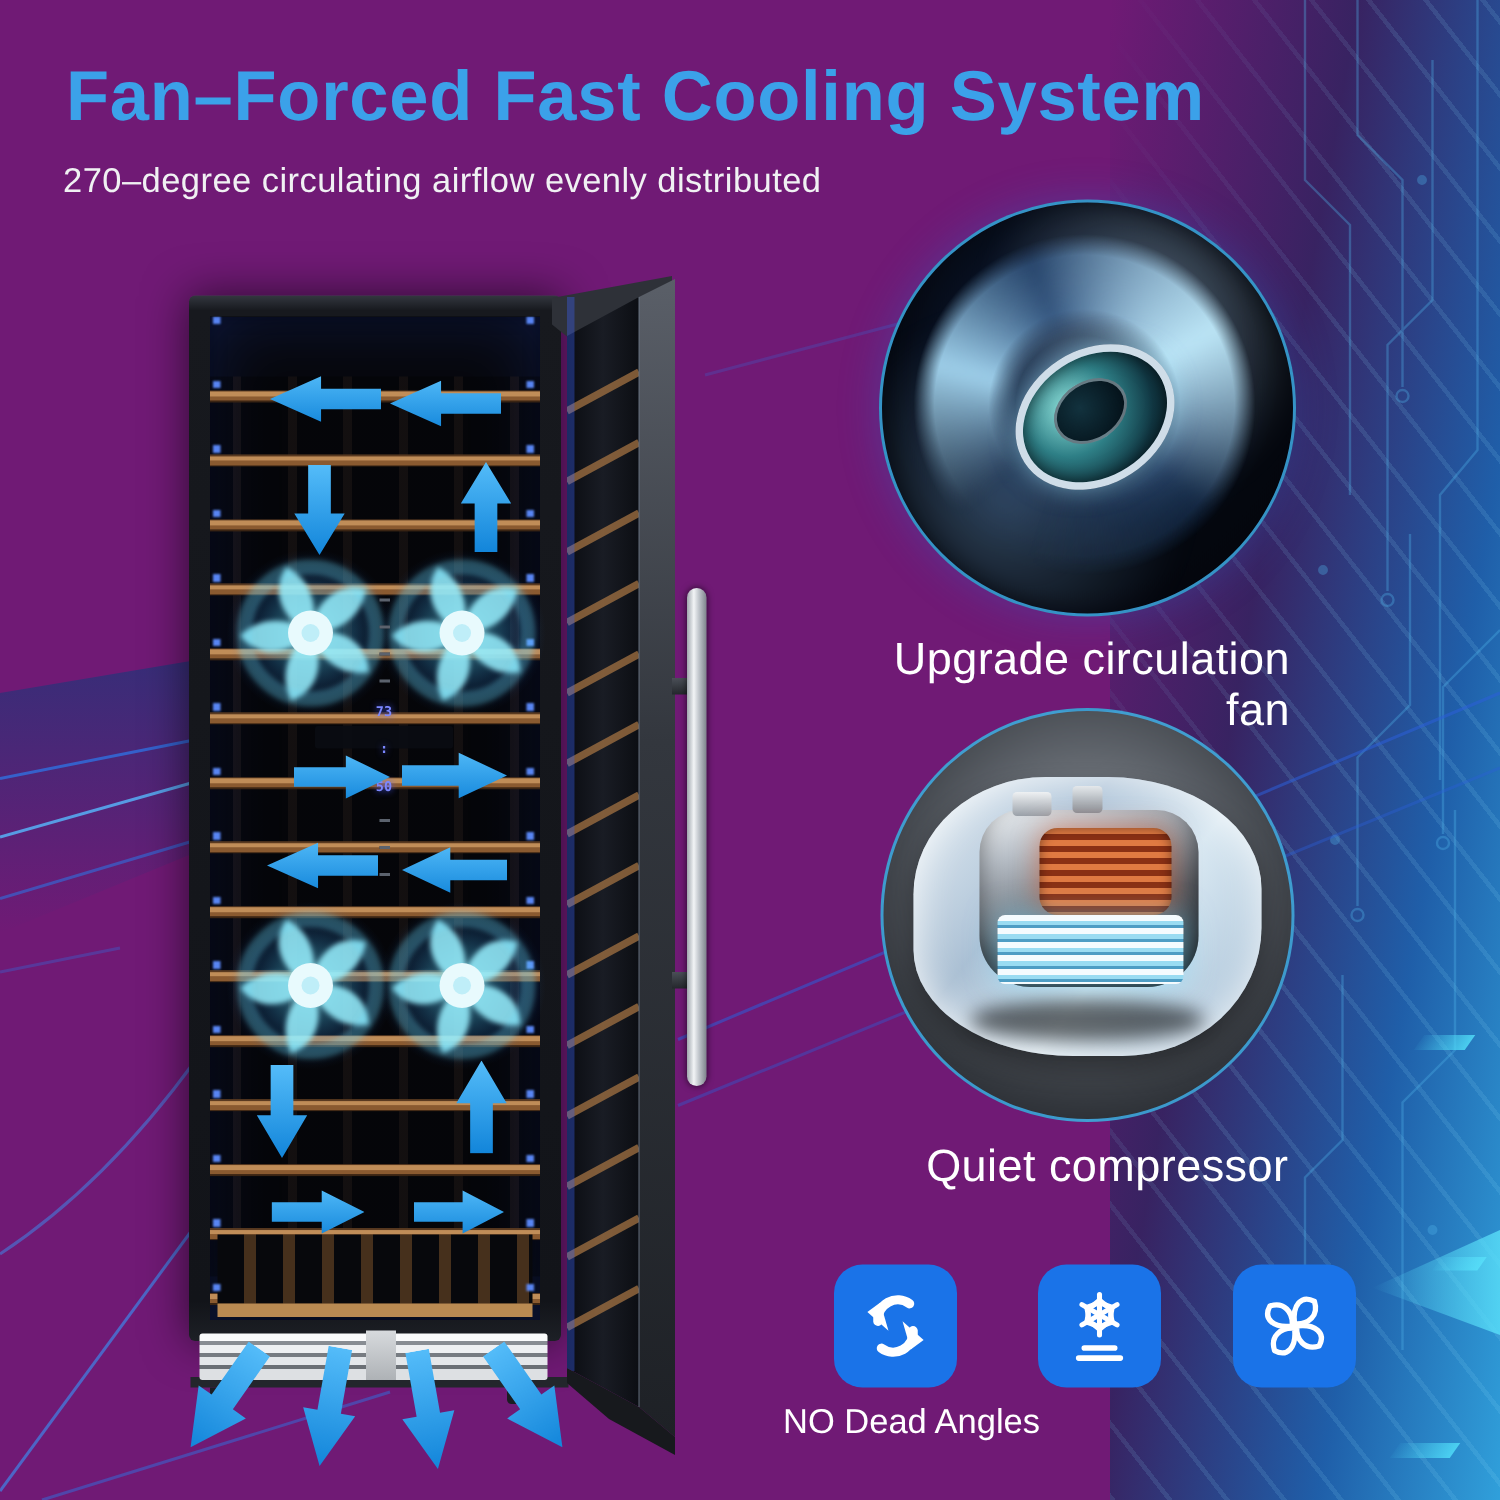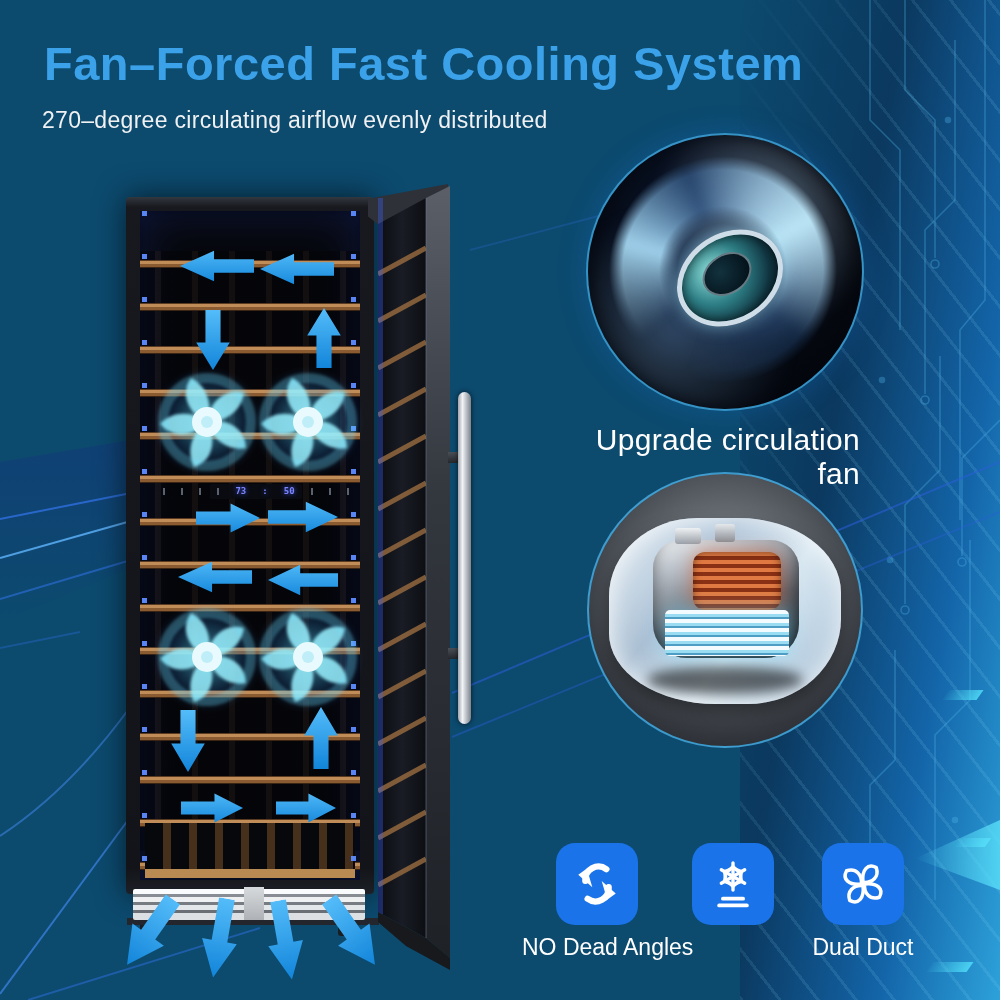--- a/index.html
+++ b/index.html
@@ -1,17 +1,17 @@
 <!DOCTYPE html>
 <html><head>
 <meta charset="utf-8">
 <style>
   html,body{margin:0;padding:0;background:#000;}
   .stage{position:relative;width:1000px;height:1000px;overflow:hidden;
-    background:#0c4a6e;font-family:"Liberation Sans",sans-serif;}
+    background:#701a75;font-family:"Liberation Sans",sans-serif;}
   .abs{position:absolute;}
 
   
   .bg-right{left:740px;top:0;width:260px;height:1000px;
     background:linear-gradient(100deg,rgba(5,10,20,0) 0%,rgba(10,42,82,.55) 38%,
       rgba(20,104,176,.88) 72%,rgba(46,164,222,.97) 100%);}
   .bg-right-stripes{left:740px;top:0;width:260px;height:1000px;
     background:repeating-linear-gradient(52deg,rgba(150,228,255,.12) 0 3px,rgba(0,0,0,0) 3px 30px);
     -webkit-mask:linear-gradient(100deg,transparent 0%,#000 45%);
             mask:linear-gradient(100deg,transparent 0%,#000 45%);}
@@ -33,21 +33,21 @@
   .cavity{left:140px;top:211px;width:220px;height:669px;background:#07080d;overflow:hidden;
     box-shadow:inset 0 0 46px rgba(35,70,210,.25),inset 0 0 10px rgba(0,0,0,.9);}
   .bottles{left:0;top:40px;width:220px;height:600px;opacity:.55;
     background:repeating-linear-gradient(90deg,rgba(0,0,0,.6) 0 15px,rgba(95,62,35,.25) 15px 21px,rgba(0,0,0,.6) 21px 37px);}
   .shelves{left:0;top:0;width:220px;height:669px;
     background:repeating-linear-gradient(180deg,rgba(0,0,0,0) 0 35px,#5a3a20 35px 36px,#c08d58 36px 39px,#8a5a30 39px 42px,#3a2413 42px 43px);
     background-position:0 14px;}
   .led{top:0;width:5px;height:669px;opacity:.95;filter:blur(.6px);
     background:repeating-linear-gradient(180deg,#5d8cff 0 5px,rgba(74,125,255,0) 5px 43px);}
   .ctrl{left:210px;top:484px;width:92px;height:15px;background:rgba(10,12,18,.92);
-    border-radius:2px;display:flex;align-items:center;justify-content:center;gap:16px;z-index:6;}
+    border-radius:2px;display:flex;align-items:center;justify-content:center;gap:16px;z-index:6;flex-direction:column;}
   .ctrl .btn{width:5px;height:5px;border:1px solid rgba(150,160,175,.55);background:#14171d;}
   .ctrl .tmp{font-family:"DejaVu Sans Mono",monospace;font-size:9px;font-weight:700;
     color:#7b87ff;text-shadow:0 0 5px #4a5cff;line-height:1;}
   .fan{width:116px;height:116px;z-index:5;}
   .arr{z-index:7;background:linear-gradient(180deg,#54bcf9,#1285da);
     filter:drop-shadow(0 0 7px rgba(40,160,255,.55));}
   .arr.r{clip-path:polygon(0 32%,54% 32%,54% 10%,100% 50%,54% 90%,54% 68%,0 68%);}
   .arr.l{clip-path:polygon(100% 32%,46% 32%,46% 10%,0 50%,46% 90%,46% 68%,100% 68%);}
   .arr.d{clip-path:polygon(32% 0,68% 0,68% 54%,90% 54%,50% 100%,10% 54%,32% 54%);}
   .arr.u{clip-path:polygon(32% 100%,68% 100%,68% 46%,90% 46%,50% 0,10% 46%,32% 46%);}
@@ -334,20 +334,21 @@
 
   <div class="abs inset inset2">
     <div class="abs ice"></div>
     <div class="abs comp-shadow"></div>
     <div class="abs comp-body"></div>
     <div class="abs comp-top1"></div>
     <div class="abs comp-top2"></div>
     <div class="abs comp-coil"></div>
     <div class="abs comp-fins"></div>
   </div>
+  <div class="abs inset-label" style="left:587px;top:761px;width:272px">Quiet compressor</div>
 
   <div class="abs feature" style="left:522px">
     <div class="fi">
       <svg width="50" height="50" viewBox="0 0 64 64" fill="none" stroke="#fff" stroke-width="8" stroke-linecap="round">
         <path d="M44 13 A17 17 0 0 0 17 28"></path>
         <polygon points="8,20 26,36 19,12" fill="#fff" stroke="none"></polygon>
         <path d="M20 51 A17 17 0 0 0 47 36"></path>
         <polygon points="56,44 38,28 45,52" fill="#fff" stroke="none"></polygon>
       </svg>
     </div>
@@ -386,16 +387,15 @@
 
   <div class="abs feature" style="left:788px">
     <div class="fi">
       <svg width="50" height="50" viewBox="0 0 64 64" fill="none" stroke="#fff" stroke-width="4.5" stroke-linejoin="round">
         <path d="M32 30 C 30 14, 38 5, 49 11 C 53 23, 44 31, 32 30 Z"></path>
         <path d="M32 30 C 30 14, 38 5, 49 11 C 53 23, 44 31, 32 30 Z" transform="rotate(90 32 32)"></path>
         <path d="M32 30 C 30 14, 38 5, 49 11 C 53 23, 44 31, 32 30 Z" transform="rotate(180 32 32)"></path>
         <path d="M32 30 C 30 14, 38 5, 49 11 C 53 23, 44 31, 32 30 Z" transform="rotate(270 32 32)"></path>
       </svg>
     </div>
-    <div class="flabel">Dual Duct</div>
   </div>
 
 </div>
 
 </body></html>

